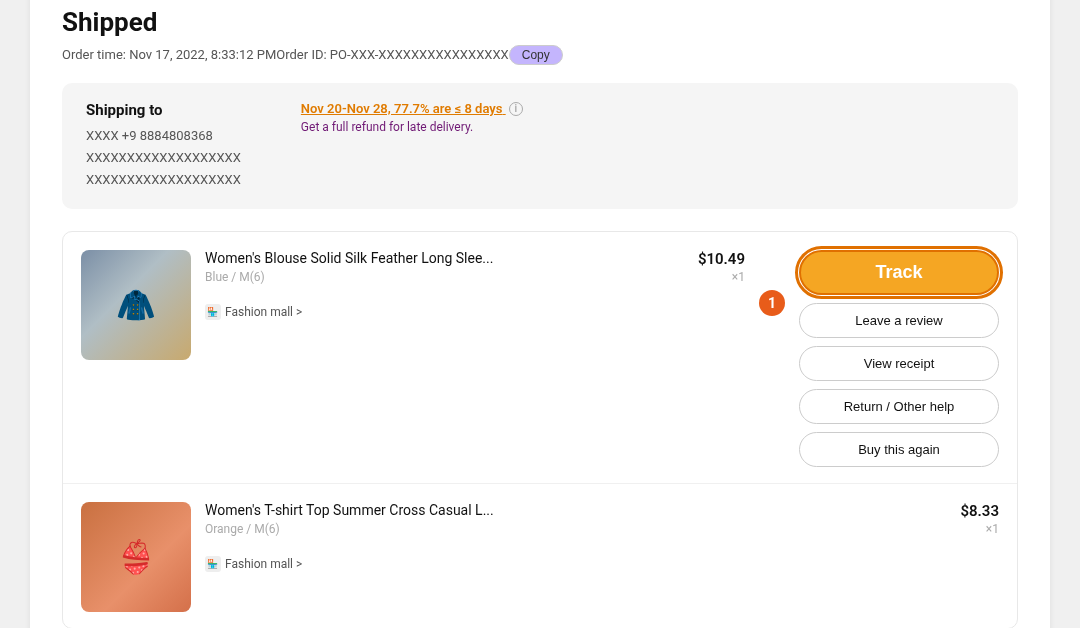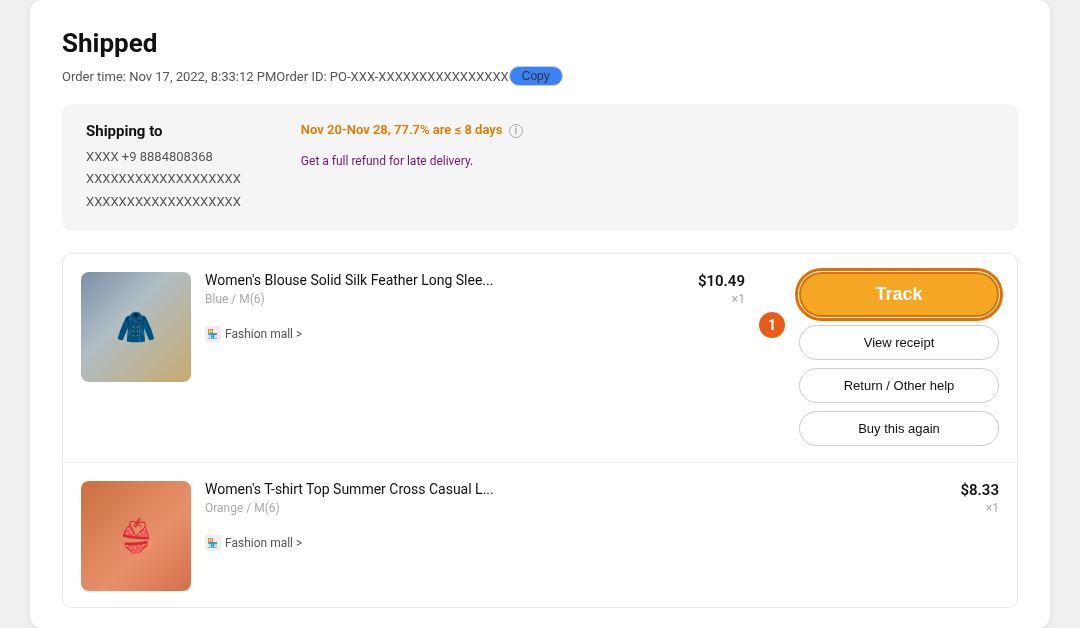--- a/index.html
+++ b/index.html
@@ -32,21 +32,21 @@
       display: flex;
       align-items: center;
       margin-bottom: 18px;
     }
     .copy-btn {
       border: 1px solid #ccc;
       border-radius: 20px;
       padding: 2px 12px;
       font-size: 12px;
       color: #333;
-      background: #3b82f6;
+      background: #c4b5fd;
       cursor: pointer;
     }
     .info-row {
       display: flex;
       background: #f5f5f5;
       border-radius: 10px;
       padding: 18px 24px;
       margin-bottom: 22px;
       gap: 60px;
     }
@@ -59,21 +59,22 @@
     }
     .info-value {
       font-size: 13px;
       color: #555;
       line-height: 1.7;
     }
     .delivery-date {
       color: #e07b00;
       font-size: 13px;
       font-weight: 600;
-      margin-bottom: 16px;
+      margin-bottom: 4px;
+      text-decoration: underline;
     }
     .delivery-note {
       font-size: 12px;
       color: #701a75;
     }
     .info-icon {
       display: inline-block;
       width: 14px;
       height: 14px;
       border: 1.5px solid #aaa;
@@ -270,20 +271,21 @@
           <span>Fashion mall &gt;</span>
         </div>
       </div>
       <div class="price-qty">
         <div class="price">$10.49</div>
         <div class="qty">×1</div>
       </div>
       <div class="badge-num">1</div>
       <div class="actions">
         <button class="btn-track">Track</button>
+        <button class="btn-outline">Leave a review</button>
         <button class="btn-outline">View receipt</button>
         <button class="btn-outline">Return / Other help</button>
         <button class="btn-outline">Buy this again</button>
       </div>
     </div>
 
     <div class="order-item">
       <div class="product-img product-img-tshirt">
         <span>👙</span>
       </div>

